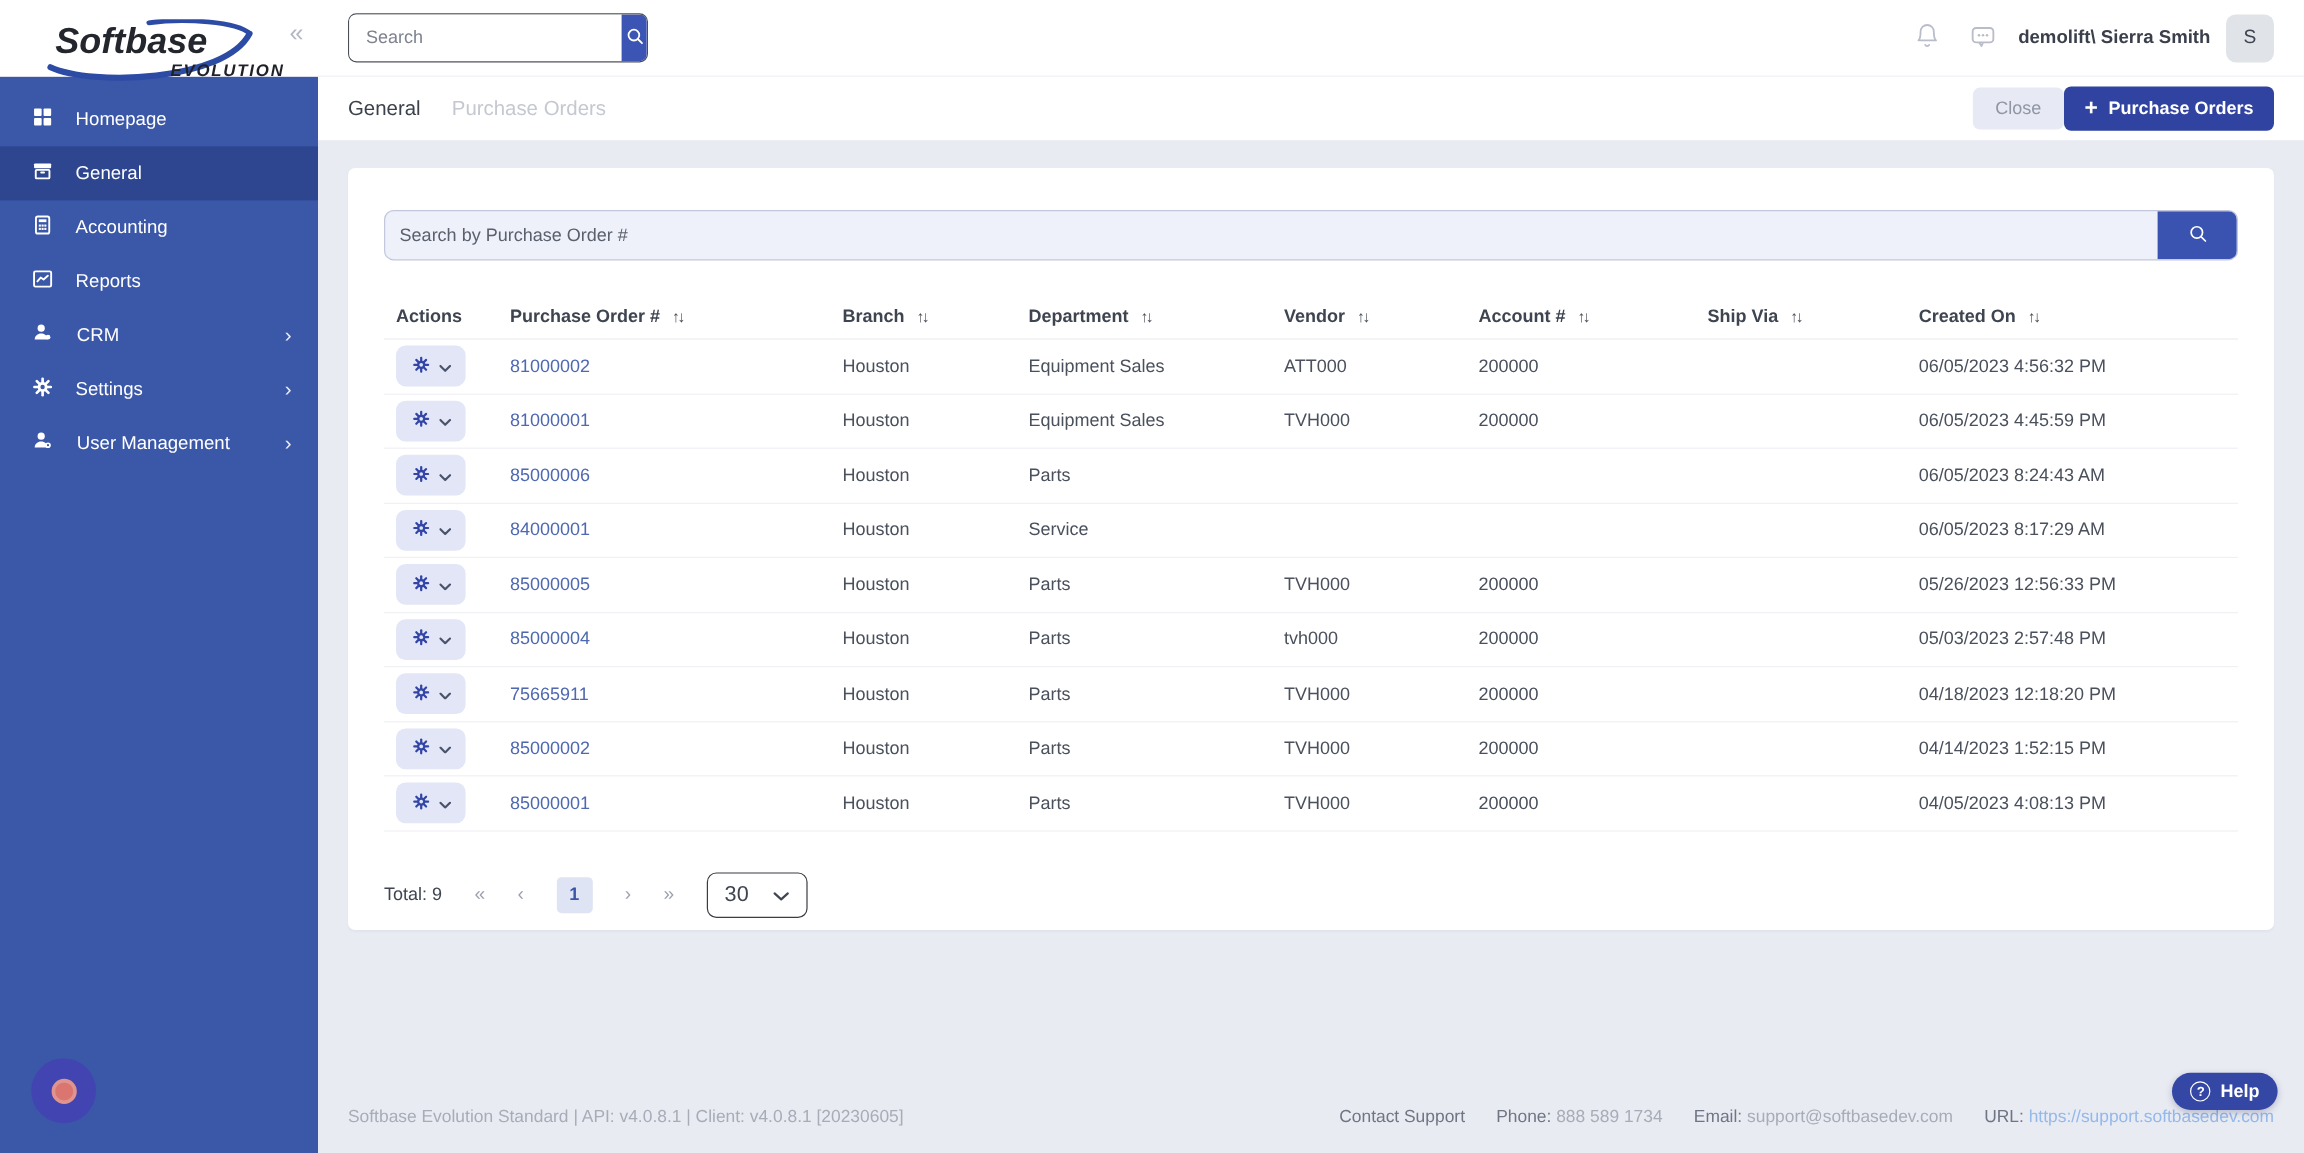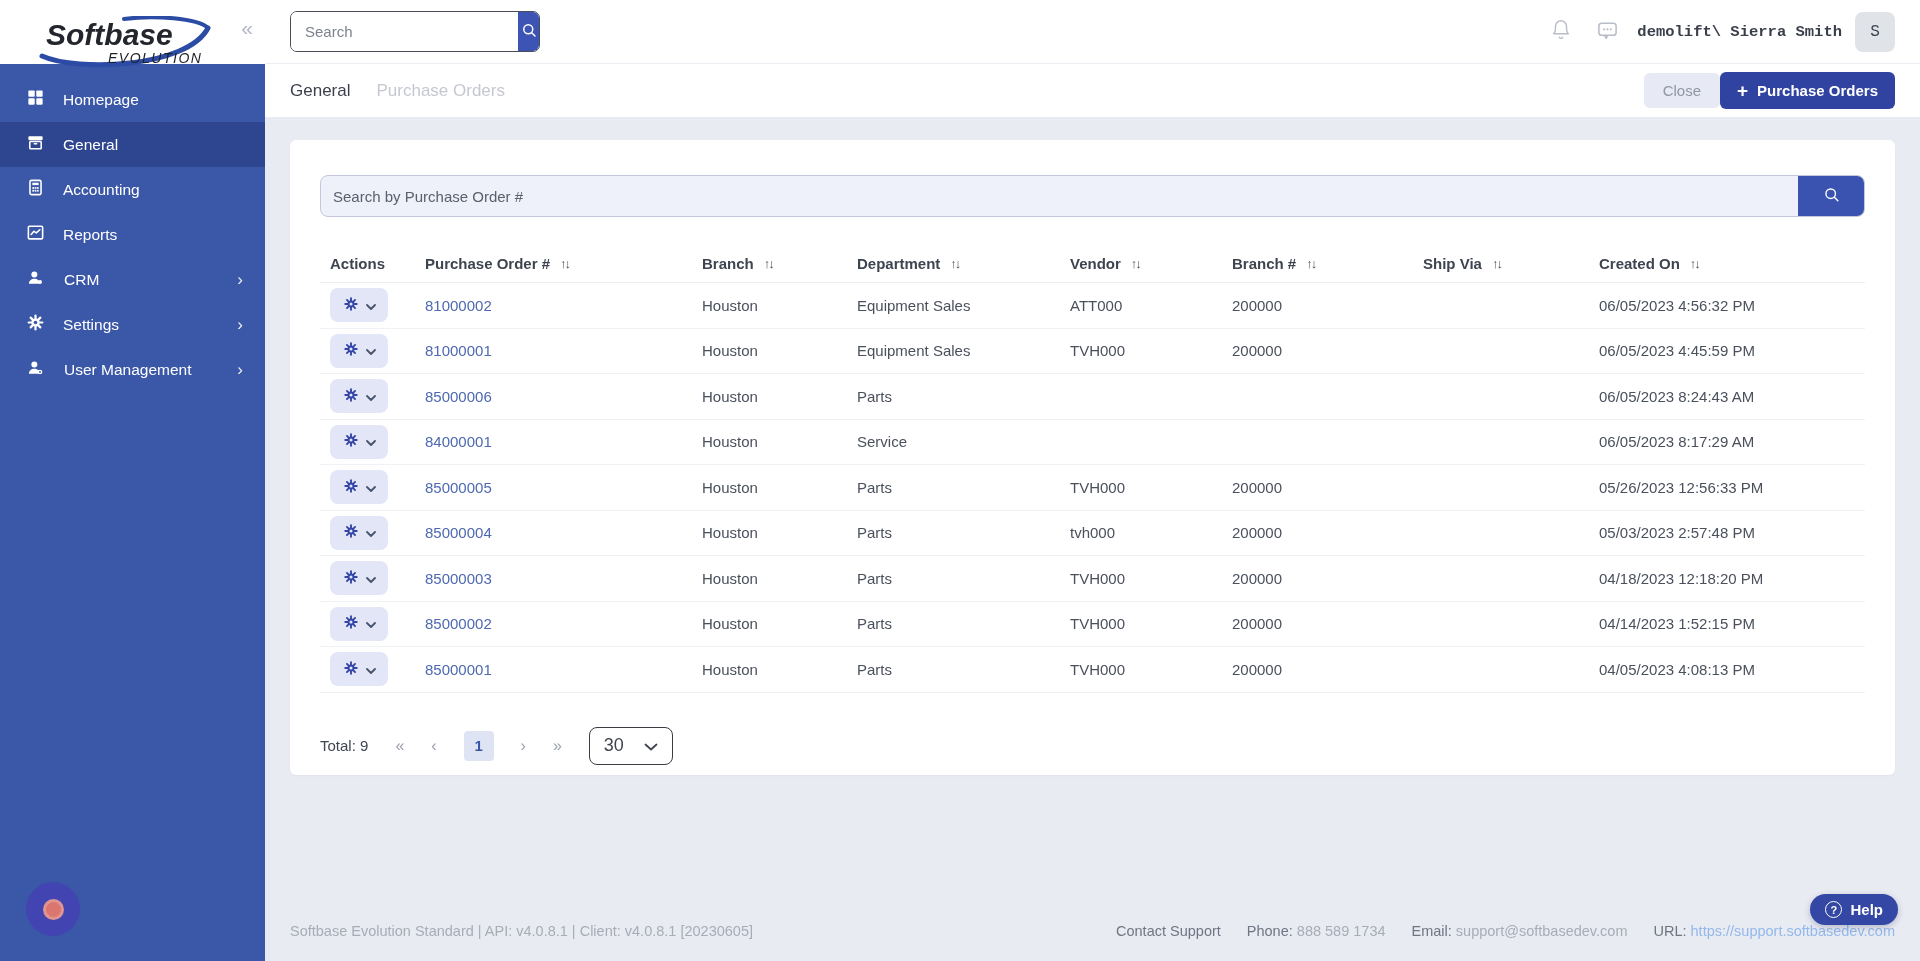--- a/index.html
+++ b/index.html
@@ -6,37 +6,37 @@
   html,body { width:1920px; height:961px; overflow:hidden;
     font-family:"Liberation Sans", sans-serif; background:#e9ebf3; }
   .app { display:flex; width:1920px; height:961px; }
 
   
   .sidebar { width:265px; flex:none; background:#3b57a8; display:flex; flex-direction:column; position:relative; }
   .logo-area { height:64px; background:#fff; position:relative; flex:none; }
   .logo { position:absolute; left:46px; top:18px; width:190px; height:56px; }
   .logo svg.swoosh { position:absolute; left:-14px; top:-2px; }
   .brand-top { position:relative; font-size:30px; font-style:italic; font-weight:bold; color:#23262d; letter-spacing:0; }
-  .brand-bottom { position:relative; font-size:14px; font-style:italic; font-weight:normal; color:#1e2127; letter-spacing:1.5px; margin-left:62px; margin-top:-2px; }
+  .brand-bottom { position:relative; font-size:14px; font-style:italic; font-weight:bold; color:#1e2127; letter-spacing:1.5px; margin-left:96px; margin-top:-2px; }
   .collapse-btn { position:absolute; right:12px; top:16px; font-size:21px; color:#b3b7c4; cursor:pointer; }
   .sb-nav { padding-top:13px; }
   .sb-item { height:45px; display:flex; align-items:center; padding:0 22px 0 26px; color:#fff; font-size:15.5px; gap:18px; cursor:pointer; }
   .sb-item.active { background:#2e4690; }
   .sb-item .sb-label { flex:1; }
   .sb-item .sb-chevron { font-size:17px; color:rgba(255,255,255,.9); }
 
   
   .main { flex:1; min-width:0; display:flex; flex-direction:column; }
 
   .topbar { height:64px; flex:none; background:#fff; border-bottom:1px solid #edeef3; display:flex; align-items:center; padding:0 25px; }
   .search-group { display:flex; width:250px; height:41px; border:1.5px solid #4a4e57; border-radius:7px; overflow:hidden; background:#fff; }
   .search-group input { flex:1; border:none; outline:none; padding:0 14px; font-size:15px; font-family:inherit; color:#3a3f4a; background:#fff; }
   .search-group input::placeholder { color:#7d828e; }
   .search-group .search-btn { width:45px; border:none; background:#3c55b4; display:flex; align-items:center; justify-content:center; cursor:pointer; }
-  .top-right { margin-left:auto; display:flex; align-items:center;font-family:Liberation Mono, monospace; }
+  .top-right { margin-left:auto; display:flex; align-items:center; }
   .icon-btn { background:none; border:none; cursor:pointer; display:flex; align-items:center; }
   .bell-wrap { margin-right:24px; }
   .chat-wrap { margin-right:18px; }
   .username { font-size:15.5px; font-weight:bold; color:#3a3f4b; margin-right:13px; cursor:pointer; }
   .avatar { width:40px; height:40px; border-radius:8px; background:#e0e3e8; color:#3f4550; font-size:16px; display:flex; align-items:center; justify-content:center; cursor:pointer; }
 
   .tabbar { height:53px; flex:none; background:#fff; display:flex; align-items:center; padding:0 25px; }
   .tab { font-size:17px; cursor:pointer; margin-right:26px; }
   .tab.active { color:#3c414c; }
   .tab.inactive { color:#c5c8d0; }
@@ -275,21 +275,21 @@
             </div>
           <div class="th">
               <span>Department</span>
               <span class="sort-glyph">↑↓</span>
             </div>
           <div class="th">
               <span>Vendor</span>
               <span class="sort-glyph">↑↓</span>
             </div>
           <div class="th">
-              <span>Branch #</span>
+              <span>Account #</span>
               <span class="sort-glyph">↑↓</span>
             </div>
           <div class="th">
               <span>Ship Via</span>
               <span class="sort-glyph">↑↓</span>
             </div>
           <div class="th">
               <span>Created On</span>
               <span class="sort-glyph">↑↓</span>
             </div>
@@ -464,21 +464,21 @@
                         <rect x="10.6" y="2" width="2.8" height="20" rx="1.3" transform="rotate(135 12 12)"></rect>
                         <circle cx="12" cy="12" r="5.2"></circle>
                       </g>
                       <circle cx="12" cy="12" r="2.3" fill="#e2e6f6"></circle>
                     </svg></span>
                   <span><svg viewBox="0 0 10 6" width="10" height="6">
                       <polyline points="1,1 5,5 9,1" fill="none" stroke="#49536b" stroke-width="1.8" stroke-linecap="round" stroke-linejoin="round"></polyline>
                     </svg></span>
                 </button>
               </div>
-            <div class="po-link">85000003</div>
+            <div class="po-link">75665911</div>
             <div>Houston</div>
             <div>Parts</div>
             <div>TVH000</div>
             <div>200000</div>
             <div></div>
             <div>04/18/2023 12:18:20 PM</div>
           </div>
           <div class="grid-row trow">
             <div>
                 <button class="actions-btn">

